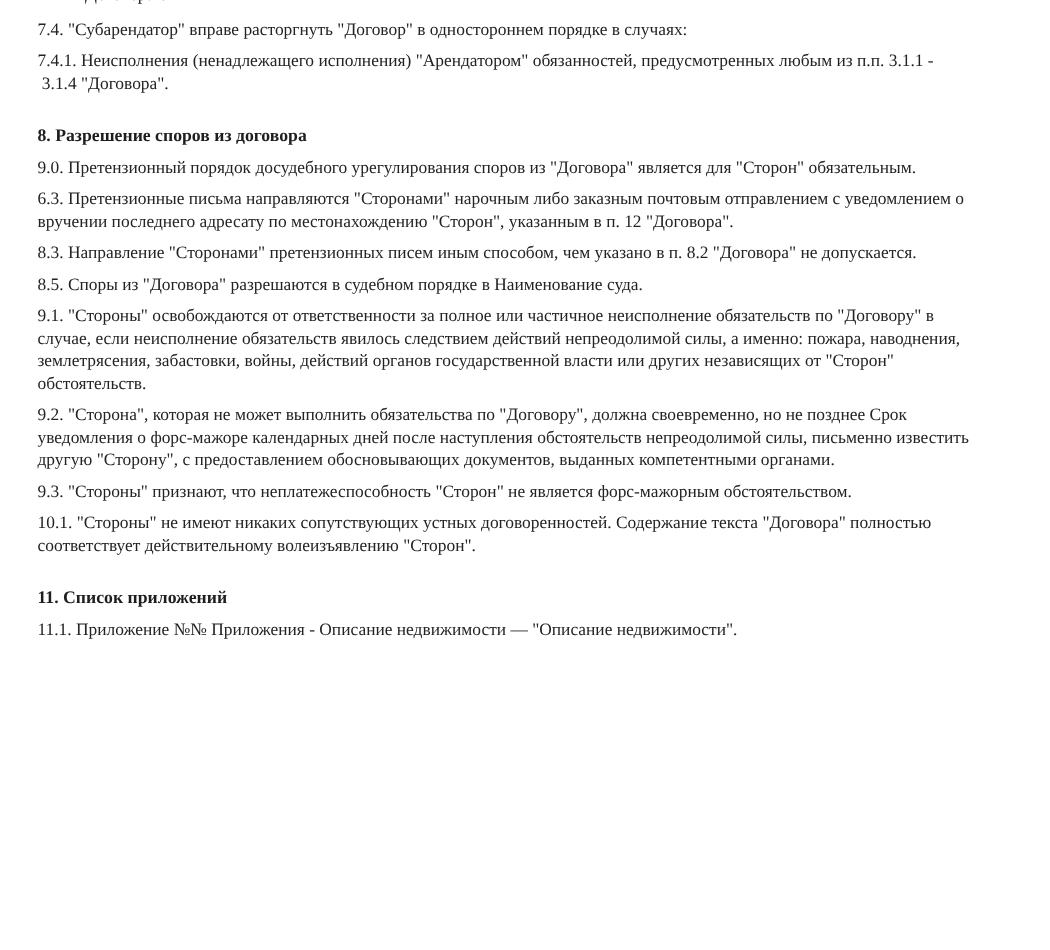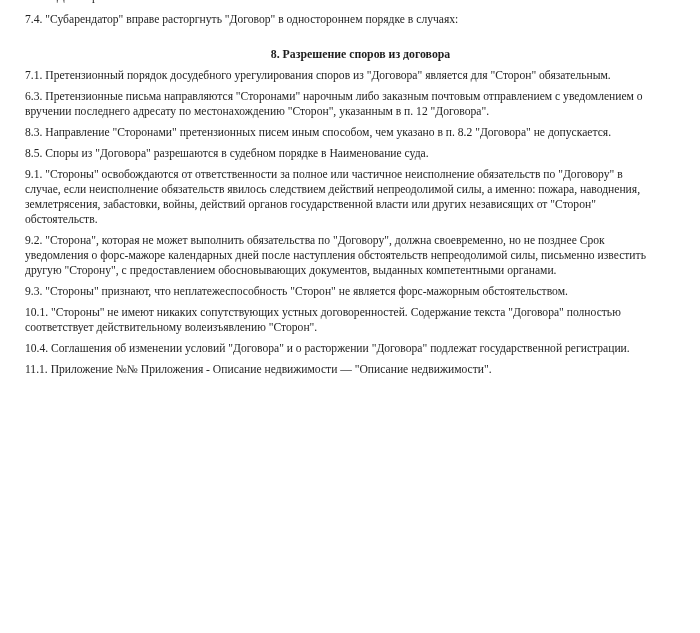--- a/index.html
+++ b/index.html
@@ -35,49 +35,50 @@
   p.clause {
     margin: 0 0 6px 0;
     white-space: pre-wrap;
   }
   h2.sec {
     font-size: 11.8px;
     font-weight: bold;
     margin: 20px 0 6px 0;
     line-height: 15px;
     color: #1e1e1e;
-    text-align: center;
   }
 </style>
 </head>
 <body>
 
 <div class="doc">
 
   <div class="clip-line">
     <span>"Договора".</span>
   </div>
 
   <p class="clause">7.4. "Субарендатор" вправе расторгнуть "Договор" в одностороннем порядке в случаях:</p>
+  <p class="clause">7.4.1. Неисполнения (ненадлежащего исполнения) "Арендатором" обязанностей, предусмотренных любым из п.п. 3.1.1 -
+ 3.1.4 "Договора".</p>
 
   <h2 class="sec">8. Разрешение споров из договора</h2>
-  <p class="clause">7.1. Претензионный порядок досудебного урегулирования споров из "Договора" является для "Сторон" обязательным.</p>
+  <p class="clause">9.0. Претензионный порядок досудебного урегулирования споров из "Договора" является для "Сторон" обязательным.</p>
   <p class="clause">6.3. Претензионные письма направляются "Сторонами" нарочным либо заказным почтовым отправлением с уведомлением о
 вручении последнего адресату по местонахождению "Сторон", указанным в п. 12 "Договора".</p>
   <p class="clause">8.3. Направление "Сторонами" претензионных писем иным способом, чем указано в п. 8.2 "Договора" не допускается.</p>
   <p class="clause">8.5. Споры из "Договора" разрешаются в судебном порядке в Наименование суда.</p>
 
   <p class="clause">9.1. "Стороны" освобождаются от ответственности за полное или частичное неисполнение обязательств по "Договору" в
 случае, если неисполнение обязательств явилось следствием действий непреодолимой силы, а именно: пожара, наводнения,
 землетрясения, забастовки, войны, действий органов государственной власти или других независящих от "Сторон"
 обстоятельств.</p>
   <p class="clause">9.2. "Сторона", которая не может выполнить обязательства по "Договору", должна своевременно, но не позднее Срок
 уведомления о форс-мажоре календарных дней после наступления обстоятельств непреодолимой силы, письменно известить
 другую "Сторону", с предоставлением обосновывающих документов, выданных компетентными органами.</p>
   <p class="clause">9.3. "Стороны" признают, что неплатежеспособность "Сторон" не является форс-мажорным обстоятельством.</p>
 
   <p class="clause">10.1. "Стороны" не имеют никаких сопутствующих устных договоренностей. Содержание текста "Договора" полностью
 соответствует действительному волеизъявлению "Сторон".</p>
-  <p class="clause">10.4. Соглашения об изменении условий "Договора" и о расторжении "Договора" подлежат государственной регистрации.</p>
 
+  <h2 class="sec">11. Список приложений</h2>
   <p class="clause">11.1. Приложение №№ Приложения - Описание недвижимости — "Описание недвижимости".</p>
 
 </div>
 
 </body></html>

